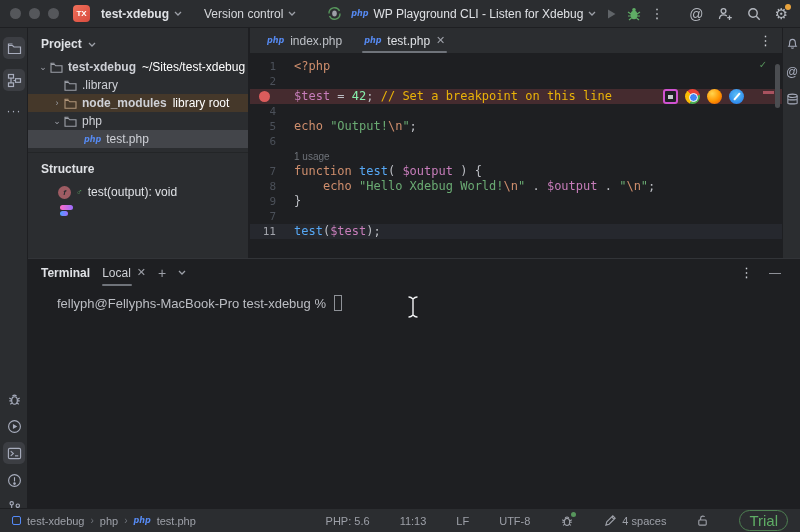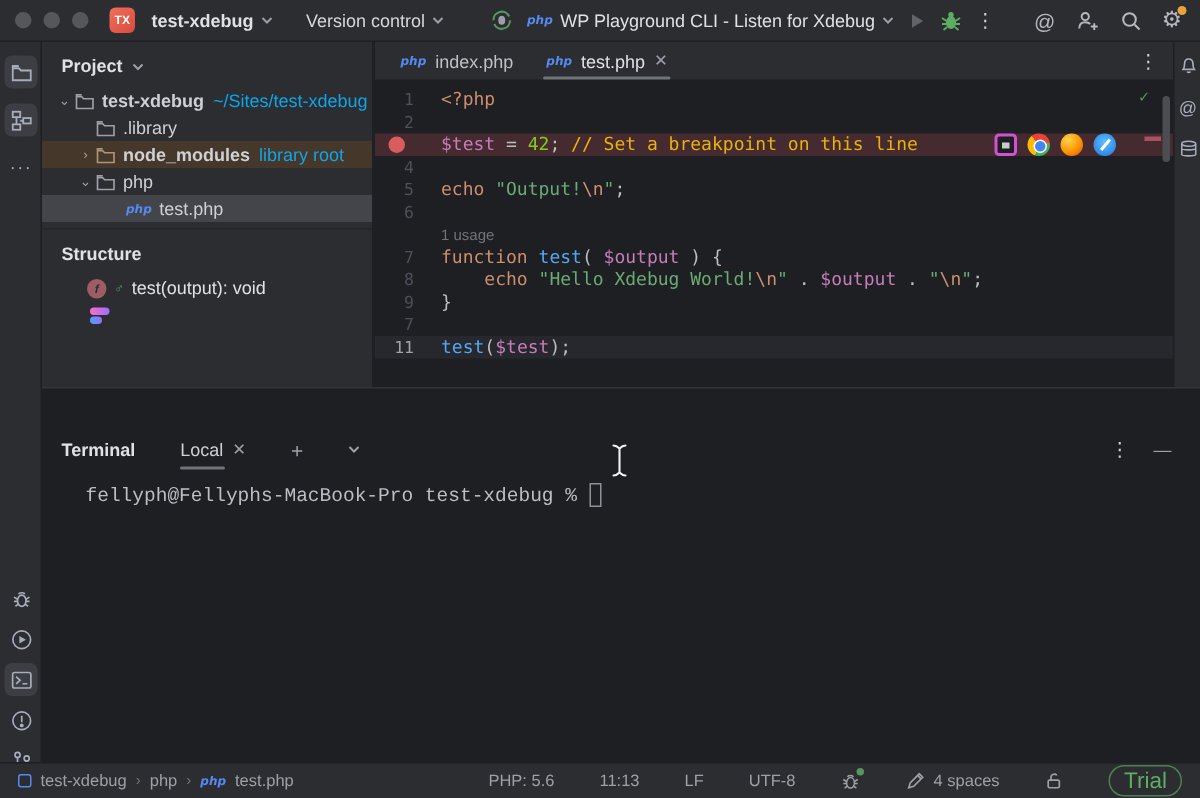--- a/index.html
+++ b/index.html
@@ -60,21 +60,21 @@
   
   .project-col {
     position:absolute; left:28px; top:0; width:221px; height:230px;
     background:#2B2D30; border-right:1px solid #1E1F22; overflow:hidden;
   }
   .panel-header { padding:9px 10px 7px 13px; font-weight:bold; color:#DFE1E5; display:flex; align-items:center; gap:6px; }
   .tree-row { height:18px; display:flex; align-items:center; color:#CED0D6; white-space:nowrap; }
   .tree-row .tchev { width:14px; text-align:center; color:#9DA0A8; font-size:9px; flex:none; }
   .tree-row .ticon { margin-right:5px; flex:none; display:flex; }
   .tree-row .tlabel.bold { font-weight:bold; }
-  .tree-row .thint { color:#0ea5e9; margin-left:6px; }
+  .tree-row .thint { color:#ffffff; margin-left:6px; }
   .row-brown { background:#45382A; }
   .row-sel { background:#43454A; }
   .struct-divider { border-top:1px solid #232527; margin-top:4px; }
   .struct-row { height:18px; display:flex; align-items:center; gap:5px; padding-left:30px; color:#DFE1E5; }
   .fx-ic {
     width:13px; height:13px; border-radius:50%; background:#9E5C63; color:#2B2D30;
     font-size:8px; font-style:italic; font-weight:bold;
     display:flex; align-items:center; justify-content:center;
   }
   .vis-pub { color:#57965C; font-size:9px; }
@@ -98,21 +98,21 @@
   .code-line { height:15px; display:flex; white-space:pre; }
   .ln { width:26px; flex:none; text-align:right; color:#4B5059; font-size:11px; position:relative; }
   .ln-cur { color:#A1A3AB; }
   .lt { margin-left:18px; }
   .bp-line { background:#452B2F; }
   .cur-line { background:#26282E; }
   .bp-dot { position:absolute; right:6px; top:2px; width:11px; height:11px; border-radius:50%; background:#DB5C5C; }
   .inlay { color:#6F737A; font-size:10px; font-family:"Liberation Sans", sans-serif; }
   .tok-kw  { color:#CF8E6D; }
   .tok-var { color:#C77DBA; }
-  .tok-num { color:#84cc16;text-align:center; }
+  .tok-num { color:#86efac;text-align:center; }
   .tok-pl  { color:#BCBEC4; }
   .tok-com { color:#eab308; }
   .tok-str { color:#6AAB73; }
   .tok-esc { color:#CF8E6D; }
   .tok-fn  { color:#56A8F5; }
 
   .browser-popup { position:absolute; top:35px; right:38px; display:flex; gap:7px; align-items:center; }
   .bp-ic { width:15px; height:15px; border-radius:50%; position:relative; }
   .ic-preview { border-radius:3px; background:#1E1F22; border:2px solid #D052D0; }
   .ic-preview::after { content:""; position:absolute; left:3px; top:4px; width:5px; height:4px; background:#C8CACD; }
@@ -120,29 +120,29 @@
   .ic-chrome::after { content:""; position:absolute; left:4px; top:4px; width:7px; height:7px; border-radius:50%; background:#4285F4; border:1.5px solid #fff; }
   .ic-firefox { background:radial-gradient(circle at 35% 30%,#FFD54D,#FF9400 55%,#E55B0C 90%); }
   .ic-safari { background:radial-gradient(circle at 50% 40%,#5EC2F7,#1B74E8); }
   .ic-safari::after { content:""; position:absolute; left:7px; top:3px; width:2px; height:9px; background:#fff; transform:rotate(40deg); }
   .sb-thumb { position:absolute; right:2px; top:10px; width:5px; height:44px; background:#4B4D51; border-radius:3px; }
   .sb-mark { position:absolute; right:8px; top:37px; width:11px; height:3px; background:#A9525F; }
   .inspect-ok { position:absolute; right:16px; top:3px; color:#57965C; font-size:11px; }
 
   
   .terminal { position:absolute; left:28px; top:230px; right:0; bottom:0; background:#1E1F22; border-top:1px solid #323438; }
-  .term-header { height:27px; display:flex; align-items:center; gap:30px; padding:0 13px;margin-top:27px; }
+  .term-header { height:27px; display:flex; align-items:center; gap:12px; padding:0 13px; }
   .term-title { font-weight:bold; color:#DFE1E5; }
   .term-tab { display:flex; align-items:center; gap:6px; height:100%; position:relative; color:#CED0D6; }
   .term-tab::after { content:""; position:absolute; bottom:0; left:0; right:14px; height:2px; background:#6F737A; border-radius:1px; }
   .term-x { color:#9DA0A8; font-size:11px; }
   .term-plus { color:#9DA0A8; font-size:14px; }
   .term-chev { color:#9DA0A8; }
   .term-right { margin-left:auto; display:flex; align-items:center; gap:16px; color:#9DA0A8; padding-right:6px; }
-  .term-body { padding:9px 29px; font-family:Liberation Mono, monospace; font-size:13px; color:#BCBEC4; }
+  .term-body { padding:9px 29px; font-family:Liberation Sans, sans-serif; font-size:13px; color:#BCBEC4; }
   .prompt-line { display:flex; align-items:center; }
   .term-cursor { width:8px; height:16px; border:1px solid #8E9197; margin-left:8px; }
 
   .mouse-ibeam { position:absolute; left:406px; top:295px; width:14px; height:24px; }
 
   
   .statusbar {
     position:absolute; left:0; right:0; bottom:0; height:24px;
     background:#2B2D30; border-top:1px solid #1E1F22;
     display:flex; align-items:center; padding:0 12px; gap:6px;

